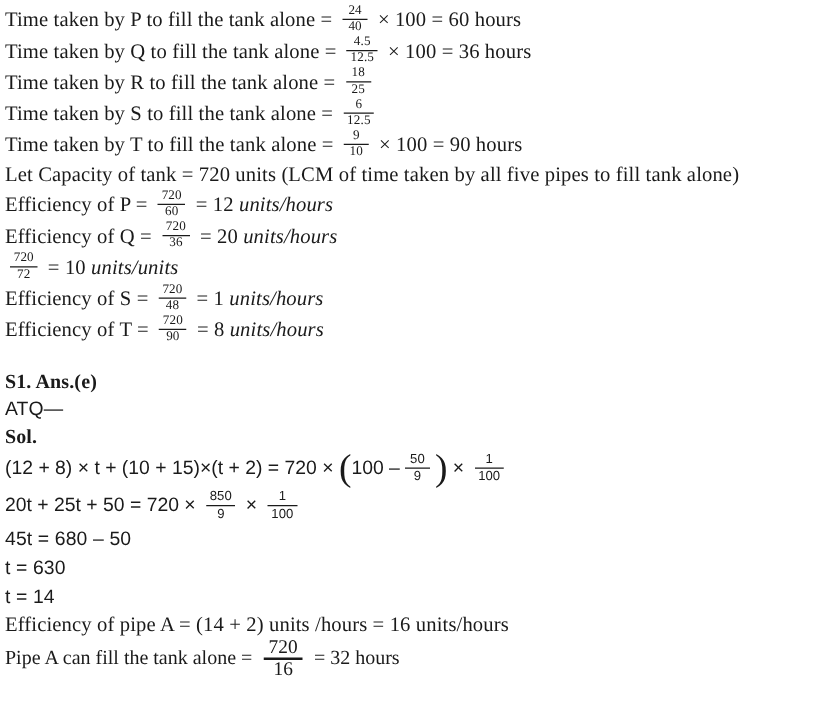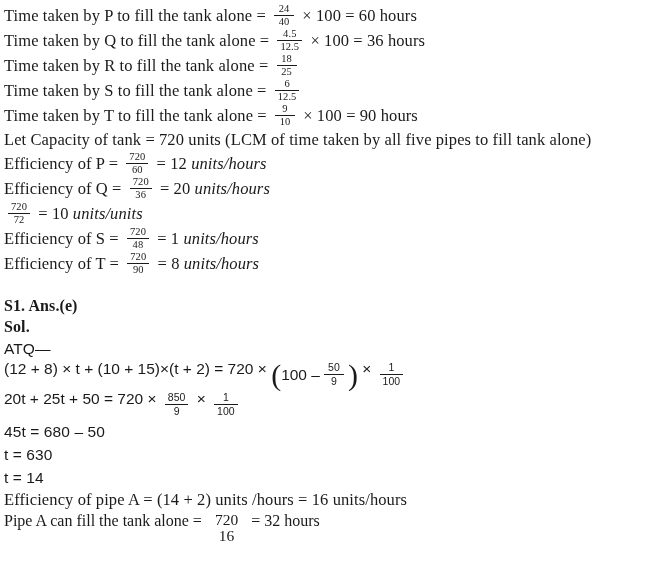--- a/index.html
+++ b/index.html
@@ -83,20 +83,21 @@
     font-family: "Liberation Serif", "DejaVu Serif", serif;
     position: relative;
     top: -0.5px;
   }
   .sans {
     font-family: "Liberation Sans", "DejaVu Sans", sans-serif;
     font-size: 15.5px;
   }
   .eqline {
     display: flex;
+    align-items: center;
     height: 30px;
     font-size: 16px;
     white-space: pre;
   }
   .tallfrac {
     display: inline-flex;
     flex-direction: column;
     align-items: center;
     margin: 0 5px;
     line-height: 1.05;
@@ -222,25 +223,25 @@
     </span>
     <span class="txt"> = 8 </span>
     <span class="txt ital">units/hours</span>
   </div>
 
   <div class="gap"></div>
 
   <div class="line bold">
     <span class="txt">S1. Ans.(e)</span>
   </div>
+  <div class="line tight">
+    <span class="txt sans">ATQ—</span>
+  </div>
   <div class="line bold">
     <span class="txt">Sol.</span>
-  </div>
-  <div class="line tight">
-    <span class="txt sans">ATQ—</span>
   </div>
 
   <div class="eqline">
     <span class="txt sans">(12 + 8) × t + (10 + 15)×(t + 2) = 720 × </span>
     <span class="paren">
       <span class="pglyph sans">(</span>
       <span class="txt sans">100 –</span>
       <span class="frac">
         <span class="num sans">50</span>
         <span class="bar"></span>

